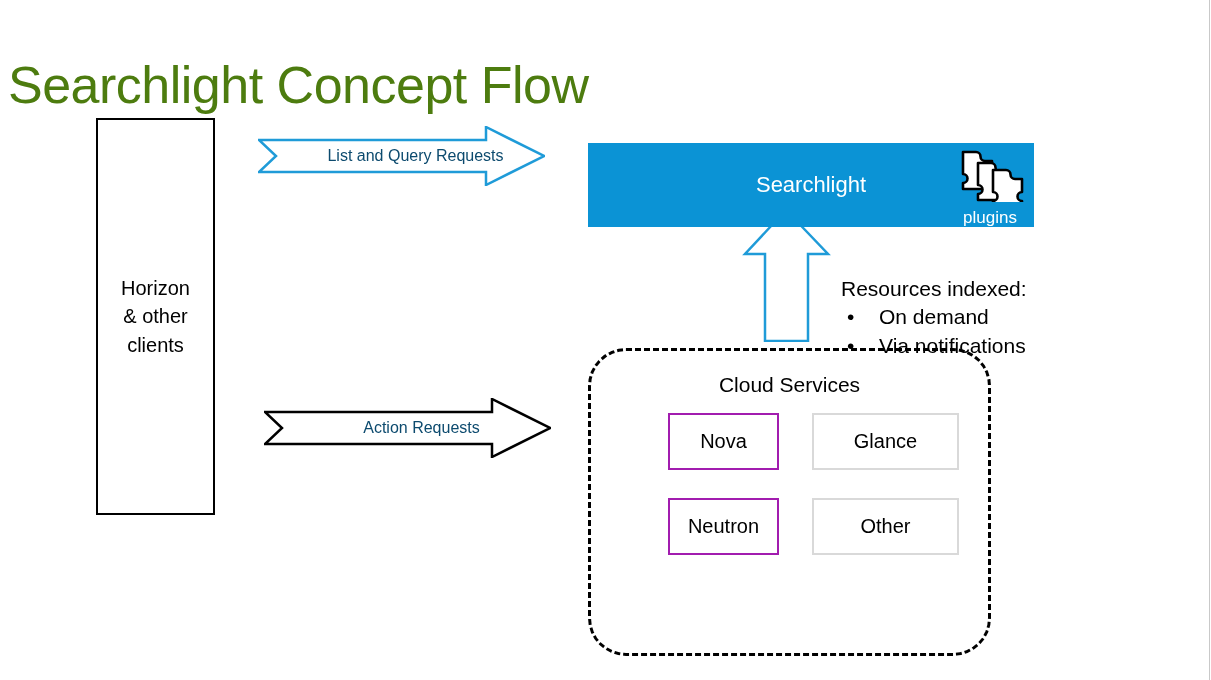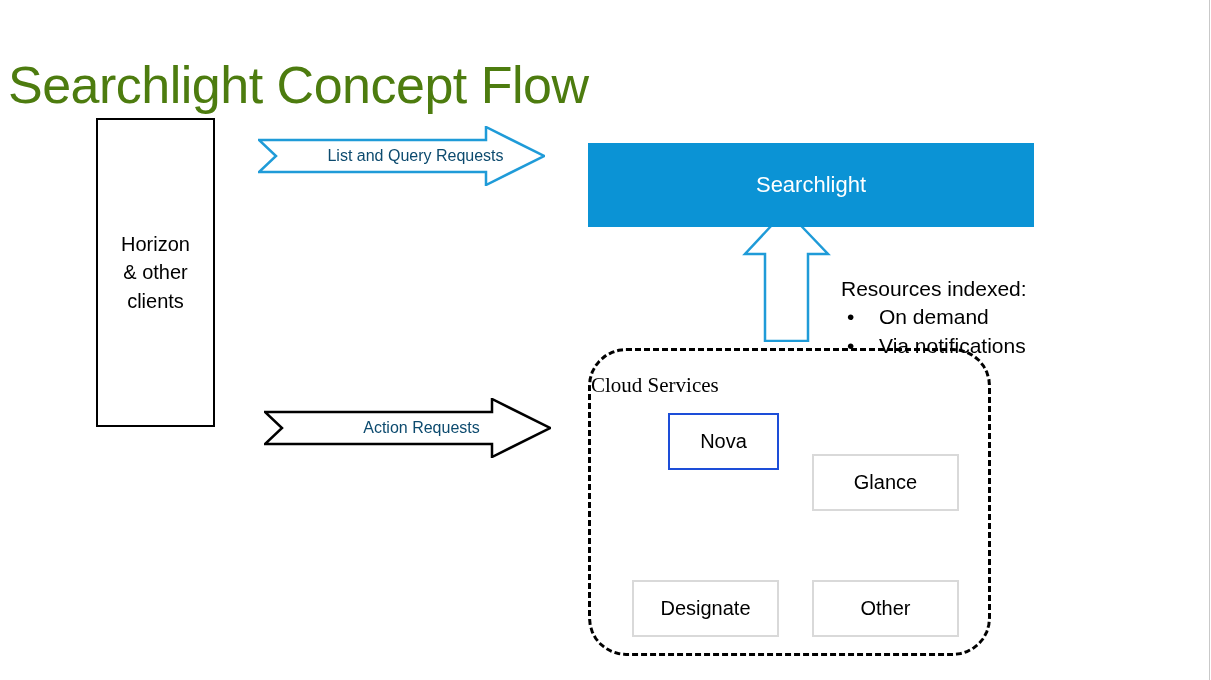--- a/index.html
+++ b/index.html
@@ -39,21 +39,21 @@
     color: #4d7c0f;
     white-space: nowrap;
     line-height: 1.1;
   }
   
   .clients-box {
     position: absolute;
     left: 96px;
     top: 118px;
     width: 119px;
-    height: 309px;
+    height: 397px;
     border: 2px solid #000000;
     box-sizing: border-box;
     background: #ffffff;
     display: flex;
     align-items: center;
     justify-content: center;
   }
   .clients-text {
     text-align: center;
     font-size: 20px;
@@ -167,23 +167,23 @@
     border: 3px dashed #000000;
     border-radius: 38px;
     box-sizing: border-box;
     background: transparent;
   }
   .cloud-title {
     position: absolute;
     left: 0;
     top: 22px;
     width: 100%;
+    text-align: center;
     font-size: 21px;
     color: #000000;
-    font-family: Liberation Serif, serif;
   }
   .service-grid {
     position: absolute;
     left: 41px;
     top: 62px;
     width: 327px;
     display: grid;
     grid-template-columns: 147px 147px;
     grid-column-gap: 33px;
     grid-row-gap: 28px;
@@ -191,22 +191,22 @@
   .service-box {
     height: 57px;
     box-sizing: border-box;
     background: #ffffff;
     display: flex;
     align-items: center;
     justify-content: center;
     font-size: 20px;
     color: #000000;
   }
-  .service-box.strong { border: 2px solid #1d4ed8; margin-left: 36px; }
-  .service-box.light  { border: 2px solid #d9d9d9; margin-top: 41px; }
+  .service-box.strong { border: 2px solid #a21caf; margin-left: 36px; }
+  .service-box.light  { border: 2px solid #d9d9d9; }
 </style>
 </head>
 <body>
 
 <div id="slide">
 
   <div class="slide-edge"></div>
 
   <div class="title">Searchlight Concept Flow</div>
 
@@ -231,20 +231,39 @@
   </div>
 
   <div class="arrow-wrap" id="arrow-up">
     <svg width="90" height="134" viewBox="0 0 90 134">
       <polygon points="44,2 86,46 66,46 66,133 23,133 23,46 3,46" fill="#ffffff" stroke="#1f9bd8" stroke-width="2.5" stroke-linejoin="miter"></polygon>
     </svg>
   </div>
 
   <div class="searchlight-box">
     <div class="searchlight-title">Searchlight</div>
+    <div class="plugins">
+      <svg class="plugins-icon" viewBox="0 0 72 54">
+        <g fill="#ffffff" stroke="#000000" stroke-width="2.6" stroke-linejoin="round">
+
+          <path d="M9 4 h13 a4.5 4.5 0 0 1 4.5 4.5 a4.5 4.5 0 0 0 4.5 4.5 h7 v13
+                   a4.5 4.5 0 0 0 -4.5 4.5 a4.5 4.5 0 0 0 4.5 4.5 v6 h-29 v-6
+                   a4.5 4.5 0 0 0 4.5 -4.5 a4.5 4.5 0 0 0 -4.5 -4.5 v-13 h0 z"></path>
+
+          <path d="M24 15 h13 a4.5 4.5 0 0 1 4.5 4.5 a4.5 4.5 0 0 0 4.5 4.5 h7 v13
+                   a4.5 4.5 0 0 0 -4.5 4.5 a4.5 4.5 0 0 0 4.5 4.5 v6 h-29 v-6
+                   a4.5 4.5 0 0 0 4.5 -4.5 a4.5 4.5 0 0 0 -4.5 -4.5 v-13 h0 z"></path>
+
+          <path d="M39 22 h13 a4.5 4.5 0 0 1 4.5 4.5 a4.5 4.5 0 0 0 4.5 4.5 h7 v13
+                   a4.5 4.5 0 0 0 -4.5 4.5 a4.5 4.5 0 0 0 4.5 4.5 v3 h-29 v-3
+                   a4.5 4.5 0 0 0 4.5 -4.5 a4.5 4.5 0 0 0 -4.5 -4.5 v-13 h0 z"></path>
+        </g>
+      </svg>
+      <div class="plugins-label">plugins</div>
+    </div>
   </div>
 
   <div class="resources">
     <div class="heading">Resources indexed:</div>
     <ul>
       <li>
         <span class="bullet">•</span>
         <span>On demand</span>
       </li>
       <li>
@@ -256,22 +275,22 @@
 
   <div class="cloud-box">
     <div class="cloud-title">Cloud Services</div>
     <div class="service-grid">
       <div class="service-box strong">
         <span>Nova</span>
       </div>
       <div class="service-box light">
         <span>Glance</span>
       </div>
-      <div class="service-box light">
-        <span>Designate</span>
+      <div class="service-box strong">
+        <span>Neutron</span>
       </div>
       <div class="service-box light">
         <span>Other</span>
       </div>
     </div>
   </div>
 
 </div>
 
 </body></html>

